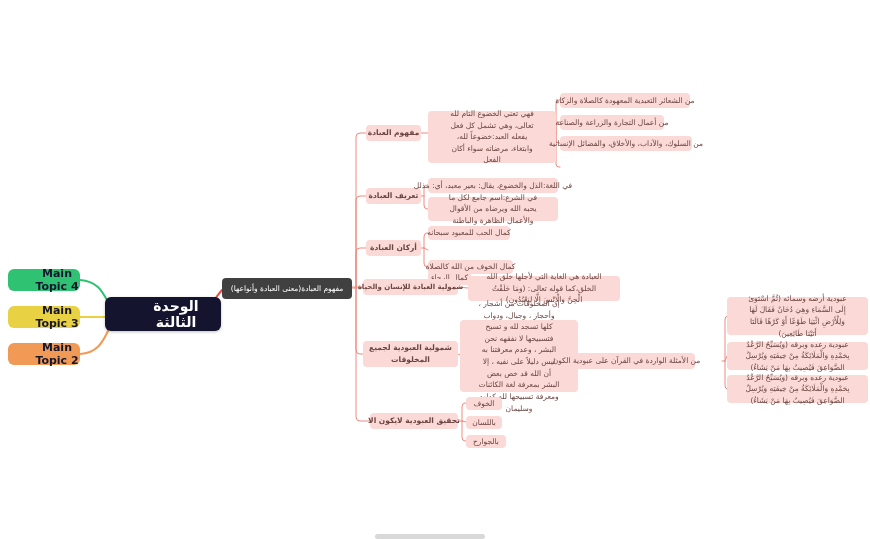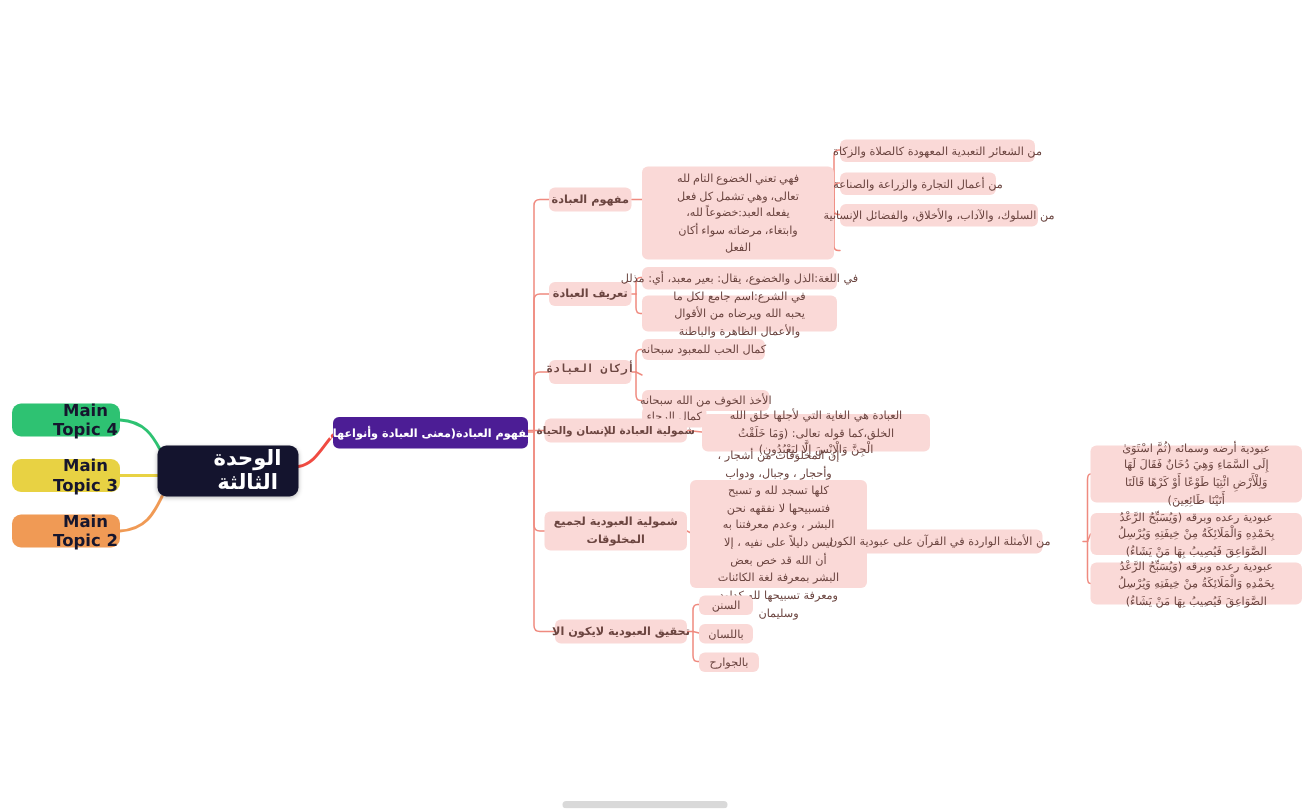--- a/index.html
+++ b/index.html
@@ -8,21 +8,21 @@
     font-family:"DejaVu Sans",sans-serif;
   }
   svg.connectors{position:absolute;left:0;top:0;pointer-events:none;}
   .node{position:absolute;box-sizing:border-box;display:flex;align-items:center;justify-content:center;text-align:center;padding-left:26px;}
   .pink{
     background:#fad9d7;color:#6b4540;border-radius:4px;
     font-size:7.5px;line-height:1.55;padding:2px 18px;direction:rtl;
   }
   .pink.topic{font-size:7.5px;font-weight:bold;padding:3px 5px;}
   .red-root{
-    background:#4c1d95;color:#ffffff;border-radius:4px;font-weight:bold;
+    background:#404040;color:#ffffff;border-radius:4px;font-weight:normal;
     font-size:7.5px;padding:3px 6px;direction:rtl;white-space:nowrap;
   }
   .central{
     background:#14142e;color:#ffffff;border-radius:6px;font-weight:bold;
     font-size:14px;direction:rtl;box-shadow:0 1px 3px rgba(0,0,0,.25);
   }
   .left-topic{
     color:#16162e;border-radius:6px;font-weight:bold;font-size:11px;
   }
   .nowrap{white-space:nowrap;}
@@ -81,49 +81,49 @@
       <path d="M462,421 L462,407 Q462,403 465,403 L466,403"></path>
       <path d="M462,421 L466,422"></path>
       <path d="M462,421 L462,437 Q462,441 465,441 L466,441"></path>
     </g>
   </svg>
 
   <div class="node left-topic" style="left:8px;top:269px;width:72px;height:22px;background:#2ec272;">Main Topic 4</div>
   <div class="node left-topic" style="left:8px;top:306px;width:72px;height:22px;background:#e8d243;">Main Topic 3</div>
   <div class="node left-topic" style="left:8px;top:343px;width:72px;height:22px;background:#f09a55;">Main Topic 2</div>
 
-  <div class="node central" style="left:105px;top:297px;width:94px;height:34px;">الوحدة الثالثة</div>
+  <div class="node central" style="left:105px;top:297px;width:116px;height:34px;">الوحدة الثالثة</div>
 
   <div class="node red-root" style="left:222px;top:278px;width:130px;height:21px;">مفهوم العبادة(معنى العبادة وأنواعها)</div>
 
   <div class="node pink topic nowrap" style="left:366px;top:125px;width:55px;height:16px;">مفهوم العبادة</div>
-  <div class="node pink" style="left:428px;top:111px;width:128px;height:62px;font-family:Liberation Serif, serif;">فهي تعني الخضوع التام لله تعالى، وهي تشمل كل فعل يفعله العبد:خضوعاً لله، وابتغاء، مرضاته سواء أكان الفعل</div>
+  <div class="node pink" style="left:428px;top:111px;width:128px;height:52px;">فهي تعني الخضوع التام لله تعالى، وهي تشمل كل فعل يفعله العبد:خضوعاً لله، وابتغاء، مرضاته سواء أكان الفعل</div>
   <div class="node pink nowrap" style="left:560px;top:93px;width:130px;height:15px;">من الشعائر التعبدية المعهودة كالصلاة والزكاة</div>
   <div class="node pink nowrap" style="left:560px;top:115px;width:104px;height:15px;">من أعمال التجارة والزراعة والصناعة</div>
   <div class="node pink nowrap" style="left:560px;top:136px;width:132px;height:15px;">من السلوك، والآداب، والأخلاق، والفضائل الإنسانية</div>
 
   <div class="node pink topic nowrap" style="left:366px;top:188px;width:55px;height:16px;">تعريف العبادة</div>
   <div class="node pink nowrap" style="left:428px;top:178px;width:130px;height:15px;">في اللغة:الذل والخضوع، يقال: بعير معبد، أي: مذلل</div>
   <div class="node pink" style="left:428px;top:197px;width:130px;height:24px;">في الشرع:اسم جامع لكل ما يحبه الله ويرضاه من الأقوال والأعمال الظاهرة والباطنة</div>
 
-  <div class="node pink topic nowrap" style="left:366px;top:240px;width:55px;height:16px;font-family:Liberation Mono, monospace;">أركان العبادة</div>
+  <div class="node pink topic nowrap" style="left:366px;top:240px;width:55px;height:16px;">أركان العبادة</div>
   <div class="node pink nowrap" style="left:428px;top:226px;width:82px;height:14px;">كمال الحب للمعبود سبحانه</div>
   <div class="node pink nowrap" style="left:428px;top:243px;width:43px;height:14px;margin-top:28px;">كمال الرجاء</div>
-  <div class="node pink nowrap" style="left:428px;top:260px;width:85px;height:14px;">الأخذ الخوف من الله سبحانه</div>
+  <div class="node pink nowrap" style="left:428px;top:260px;width:85px;height:14px;">كمال الخوف من الله كالصلاة</div>
 
   <div class="node pink topic nowrap" style="left:363px;top:279px;width:95px;height:16px;font-size:7px;">شمولية العبادة للإنسان والحياة</div>
   <div class="node pink" style="left:468px;top:276px;width:152px;height:25px;">العبادة هي الغاية التي لأجلها خلق الله الخلق،كما قوله تعالى: (وَمَا خَلَقْتُ الْجِنَّ وَالْإِنْسَ إِلَّا لِيَعْبُدُونِ)</div>
 
   <div class="node pink topic" style="left:363px;top:341px;width:95px;height:26px;">شمولية العبودية لجميع المخلوقات</div>
   <div class="node pink" style="left:460px;top:320px;width:118px;height:72px;">إن المخلوقات من أشجار ، وأحجار ، وجبال، ودواب كلها تسجد لله و تسبح فتسبيحها لا نفقهه نحن البشر ، وعدم معرفتنا به ليس دليلاً على نفيه ، إلا أن الله قد خص بعض البشر بمعرفة لغة الكائنات ومعرفة تسبيحها لله كداود وسليمان</div>
   <div class="node pink nowrap" style="left:558px;top:353px;width:137px;height:16px;">من الأمثلة الواردة في القرآن على عبودية الكون</div>
   <div class="node pink" style="left:727px;top:297px;width:141px;height:38px;">عبودية أرضه وسمائه (ثُمَّ اسْتَوَىٰ إِلَى السَّمَاءِ وَهِيَ دُخَانٌ فَقَالَ لَهَا وَلِلْأَرْضِ ائْتِيَا طَوْعًا أَوْ كَرْهًا قَالَتَا أَتَيْنَا طَائِعِينَ)</div>
   <div class="node pink" style="left:727px;top:342px;width:141px;height:28px;">عبودية رعده وبرقه (وَيُسَبِّحُ الرَّعْدُ بِحَمْدِهِ وَالْمَلَائِكَةُ مِنْ خِيفَتِهِ وَيُرْسِلُ الصَّوَاعِقَ فَيُصِيبُ بِهَا مَنْ يَشَاءُ)</div>
   <div class="node pink" style="left:727px;top:375px;width:141px;height:28px;">عبودية رعده وبرقه (وَيُسَبِّحُ الرَّعْدُ بِحَمْدِهِ وَالْمَلَائِكَةُ مِنْ خِيفَتِهِ وَيُرْسِلُ الصَّوَاعِقَ فَيُصِيبُ بِهَا مَنْ يَشَاءُ)</div>
 
   <div class="node pink topic nowrap" style="left:370px;top:413px;width:88px;height:16px;">تحقيق العبودية لايكون الا</div>
-  <div class="node pink nowrap" style="left:466px;top:397px;width:32px;height:13px;">السنن</div>
+  <div class="node pink nowrap" style="left:466px;top:397px;width:32px;height:13px;">الخوف</div>
   <div class="node pink nowrap" style="left:466px;top:416px;width:36px;height:13px;">باللسان</div>
   <div class="node pink nowrap" style="left:466px;top:435px;width:40px;height:13px;">بالجوارح</div>
 
   <div class="scrollbar" style="left:375px;top:534px;width:110px;height:5px;"></div>
 
 </div>
 
 </body></html>

